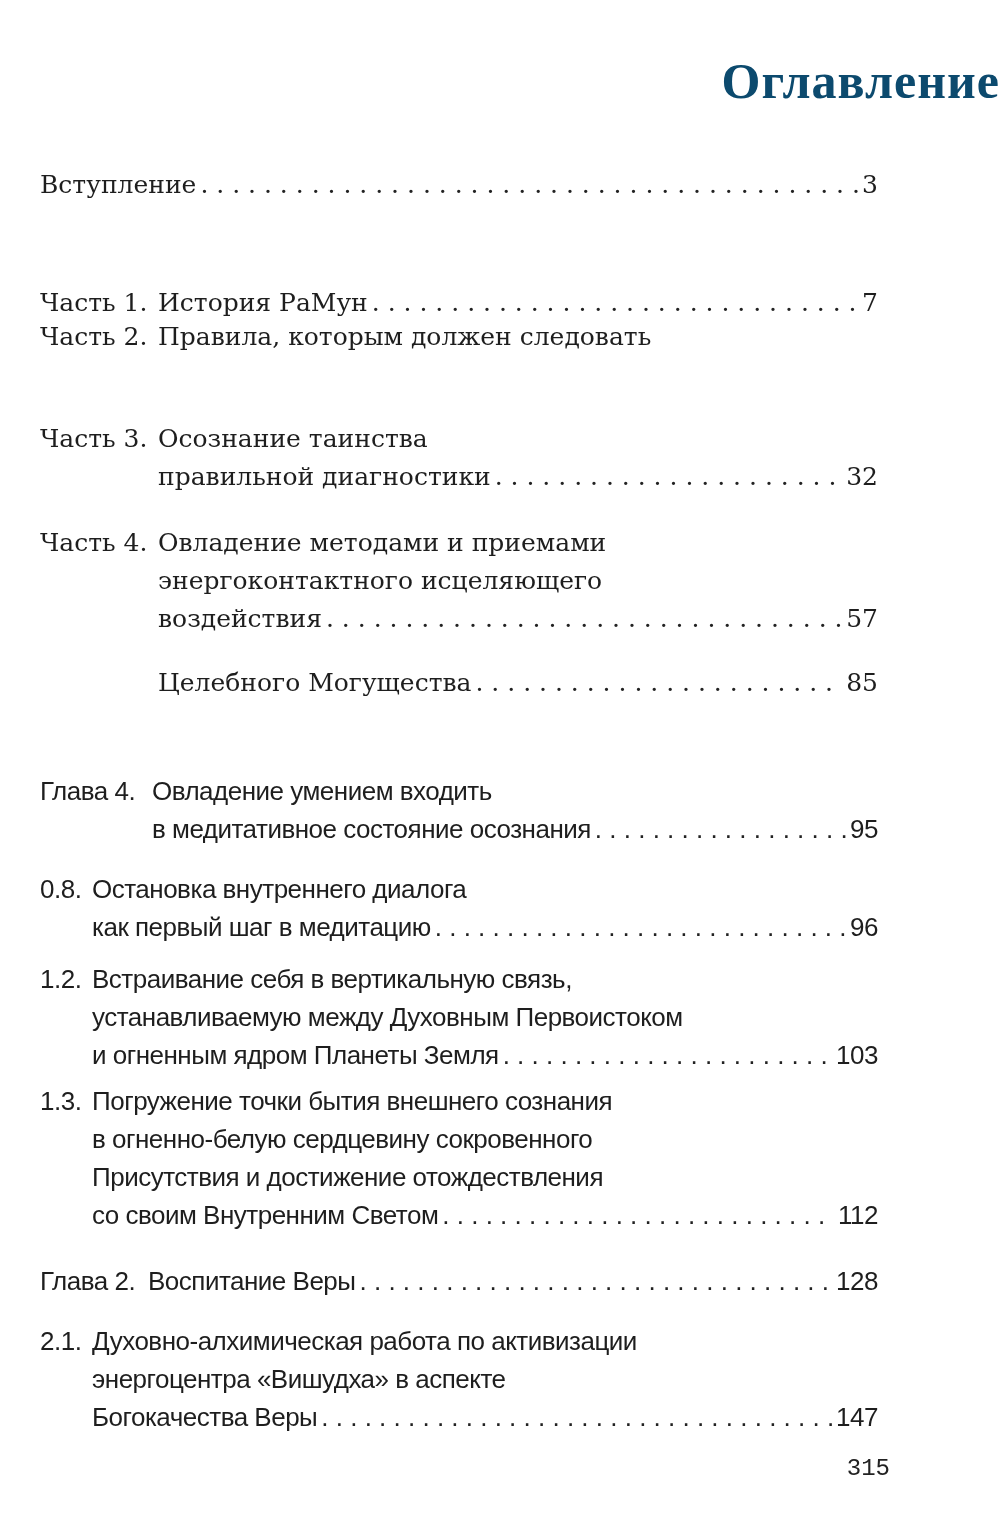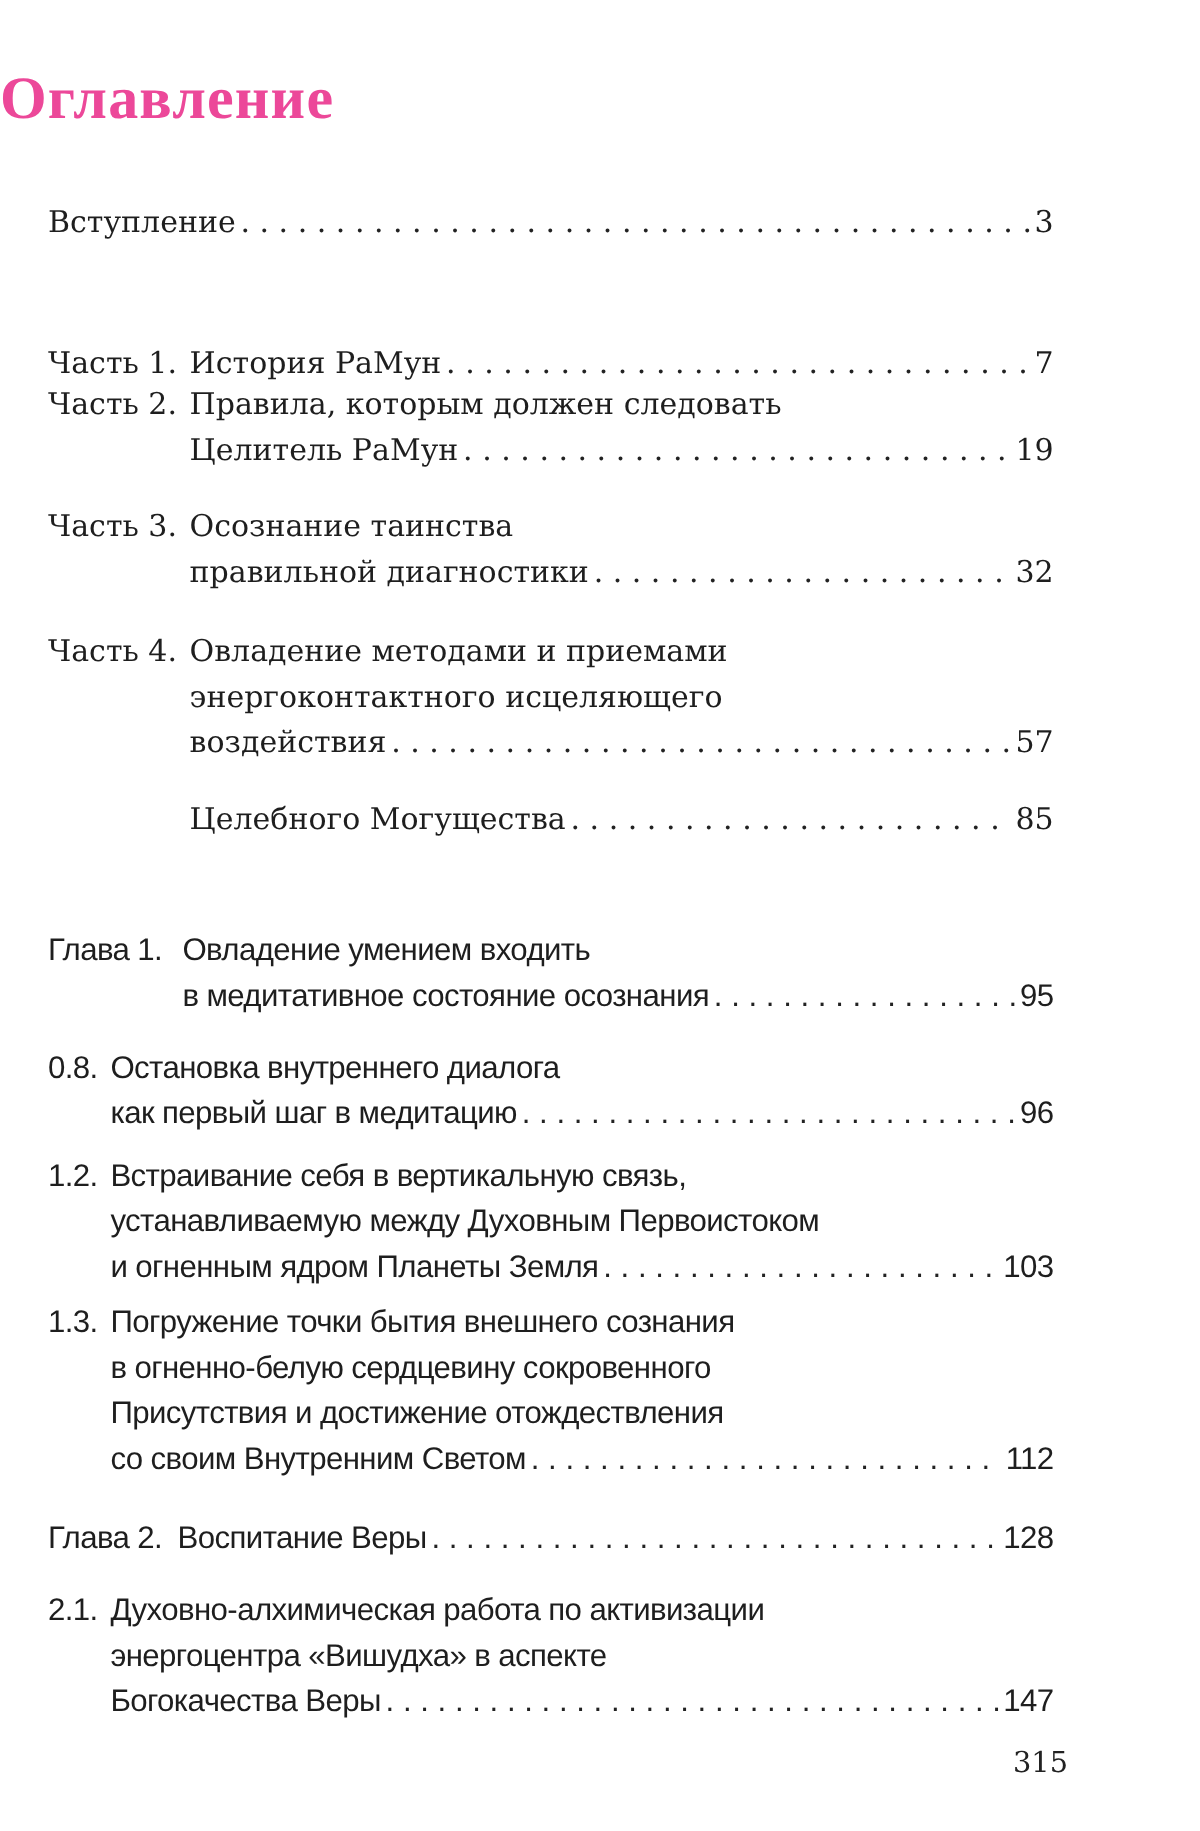--- a/index.html
+++ b/index.html
@@ -7,39 +7,39 @@
       width: 1000px; height: 1526px;
       background: #ffffff;
       color: #1e1e1e;
       font-family: "DejaVu Serif", "Liberation Serif", serif;
       position: relative;
       overflow: hidden;
     }
     .page { position: absolute; left: 0; top: 0; width: 1000px; height: 1526px; }
     .title {
       position: absolute; left: 0; right: 0; top: 52px;
-      text-align: left;
+      text-align: right;
       font-family: "Liberation Serif", "DejaVu Serif", serif;
       font-size: 50px; font-weight: bold; letter-spacing: 1px;
-      color: #ec4899;
+      color: #0c4a6e;
     }
     .entry { position: absolute; left: 40px; width: 838px; font-size: 25px; line-height: 38px; }
     .entry .row { display: flex; align-items: baseline; white-space: nowrap; }
     .entry .label-num { display: inline-block; flex: 0 0 auto; }
     .entry .text { flex: 0 0 auto; }
     .entry .dots {
       flex: 1 1 auto; overflow: hidden; margin: 0 4px;
       white-space: nowrap; letter-spacing: 6px; color: #222;
     }
     .entry .dots::before { content: ". . . . . . . . . . . . . . . . . . . . . . . . . . . . . . . . . . . . . . . . . . . . . . . . . . . . . . . . . . . . . . . . . . . . . . . . ."; letter-spacing: 0; }
     .entry .page-num { flex: 0 0 auto; text-align: right; }
     .cond { font-family: "Liberation Sans", "DejaVu Sans", sans-serif; font-stretch: condensed; letter-spacing: -0.5px; font-size: 26px; }
     .footer-num {
       position: absolute; right: 110px; top: 1455px;
-      font-size: 24px; color: #222;
+      font-size: 24px; color: #222; font-family: Liberation Mono, monospace;
     }
   </style>
 </head>
 <body>
 
 <div class="page">
   <div class="title">Оглавление</div>
 
   <div id="toc">
       <div class="entry" style="top: 166px;">
@@ -55,26 +55,20 @@
           <span class="label-num" style="width: 118px;">Часть 1.</span>
           <span class="text">История РаМун</span>
           <span class="dots"></span>
           <span class="page-num">7</span>
         </div>
       </div>
       <div class="entry" style="top: 318px;">
         <div class="row">
           <span class="label-num" style="width: 118px;">Часть 2.</span>
           <span class="text">Правила, которым должен следовать</span>
-        </div>
-        <div class="row">
-          <span class="label-num" style="width: 118px;"></span>
-          <span class="text">Целитель РаМун</span>
-          <span class="dots"></span>
-          <span class="page-num">19</span>
         </div>
       </div>
       <div class="entry" style="top: 420px;">
         <div class="row">
           <span class="label-num" style="width: 118px;">Часть 3.</span>
           <span class="text">Осознание таинства</span>
         </div>
         <div class="row">
           <span class="label-num" style="width: 118px;"></span>
           <span class="text">правильной диагностики</span>
@@ -101,21 +95,21 @@
       <div class="entry" style="top: 664px;">
         <div class="row">
           <span class="label-num" style="width: 118px;"></span>
           <span class="text">Целебного Могущества</span>
           <span class="dots"></span>
           <span class="page-num">85</span>
         </div>
       </div>
       <div class="entry cond" style="top: 772px;">
         <div class="row">
-          <span class="label-num" style="width: 112px;">Глава 1.</span>
+          <span class="label-num" style="width: 112px;">Глава 4.</span>
           <span class="text">Овладение умением входить</span>
         </div>
         <div class="row">
           <span class="label-num" style="width: 112px;"></span>
           <span class="text">в медитативное состояние осознания</span>
           <span class="dots"></span>
           <span class="page-num">95</span>
         </div>
       </div>
       <div class="entry cond" style="top: 870px;">

